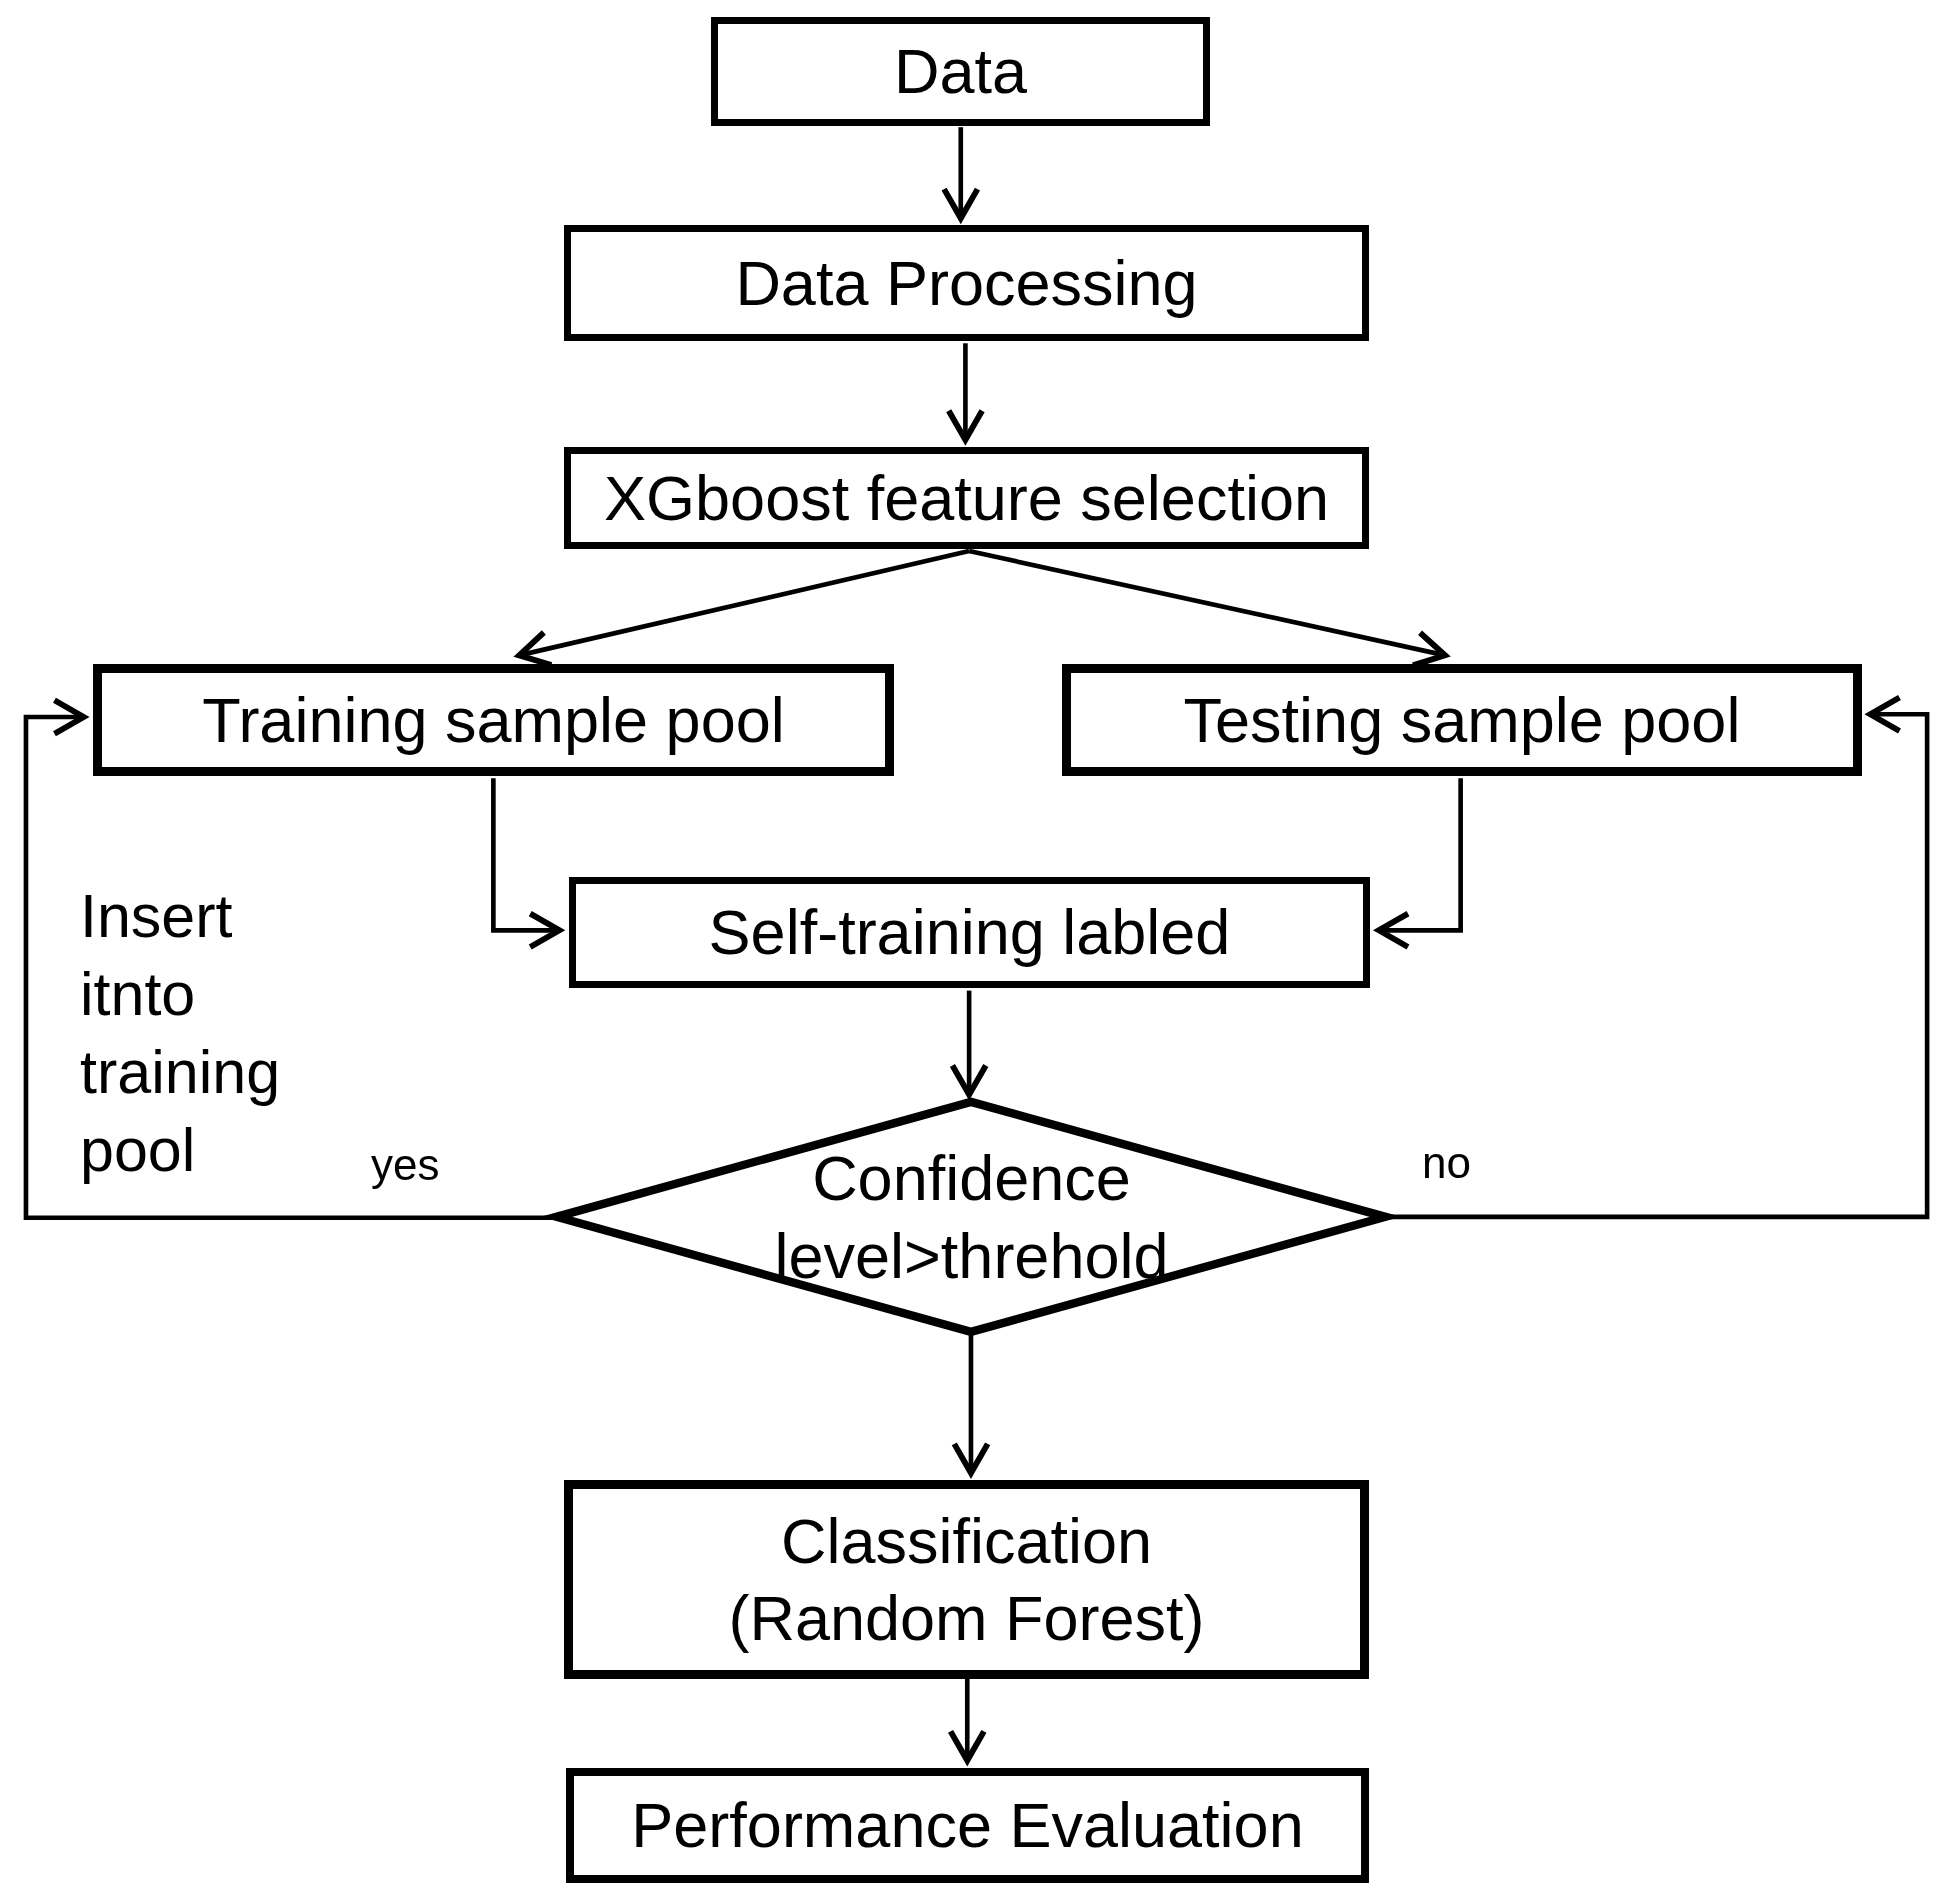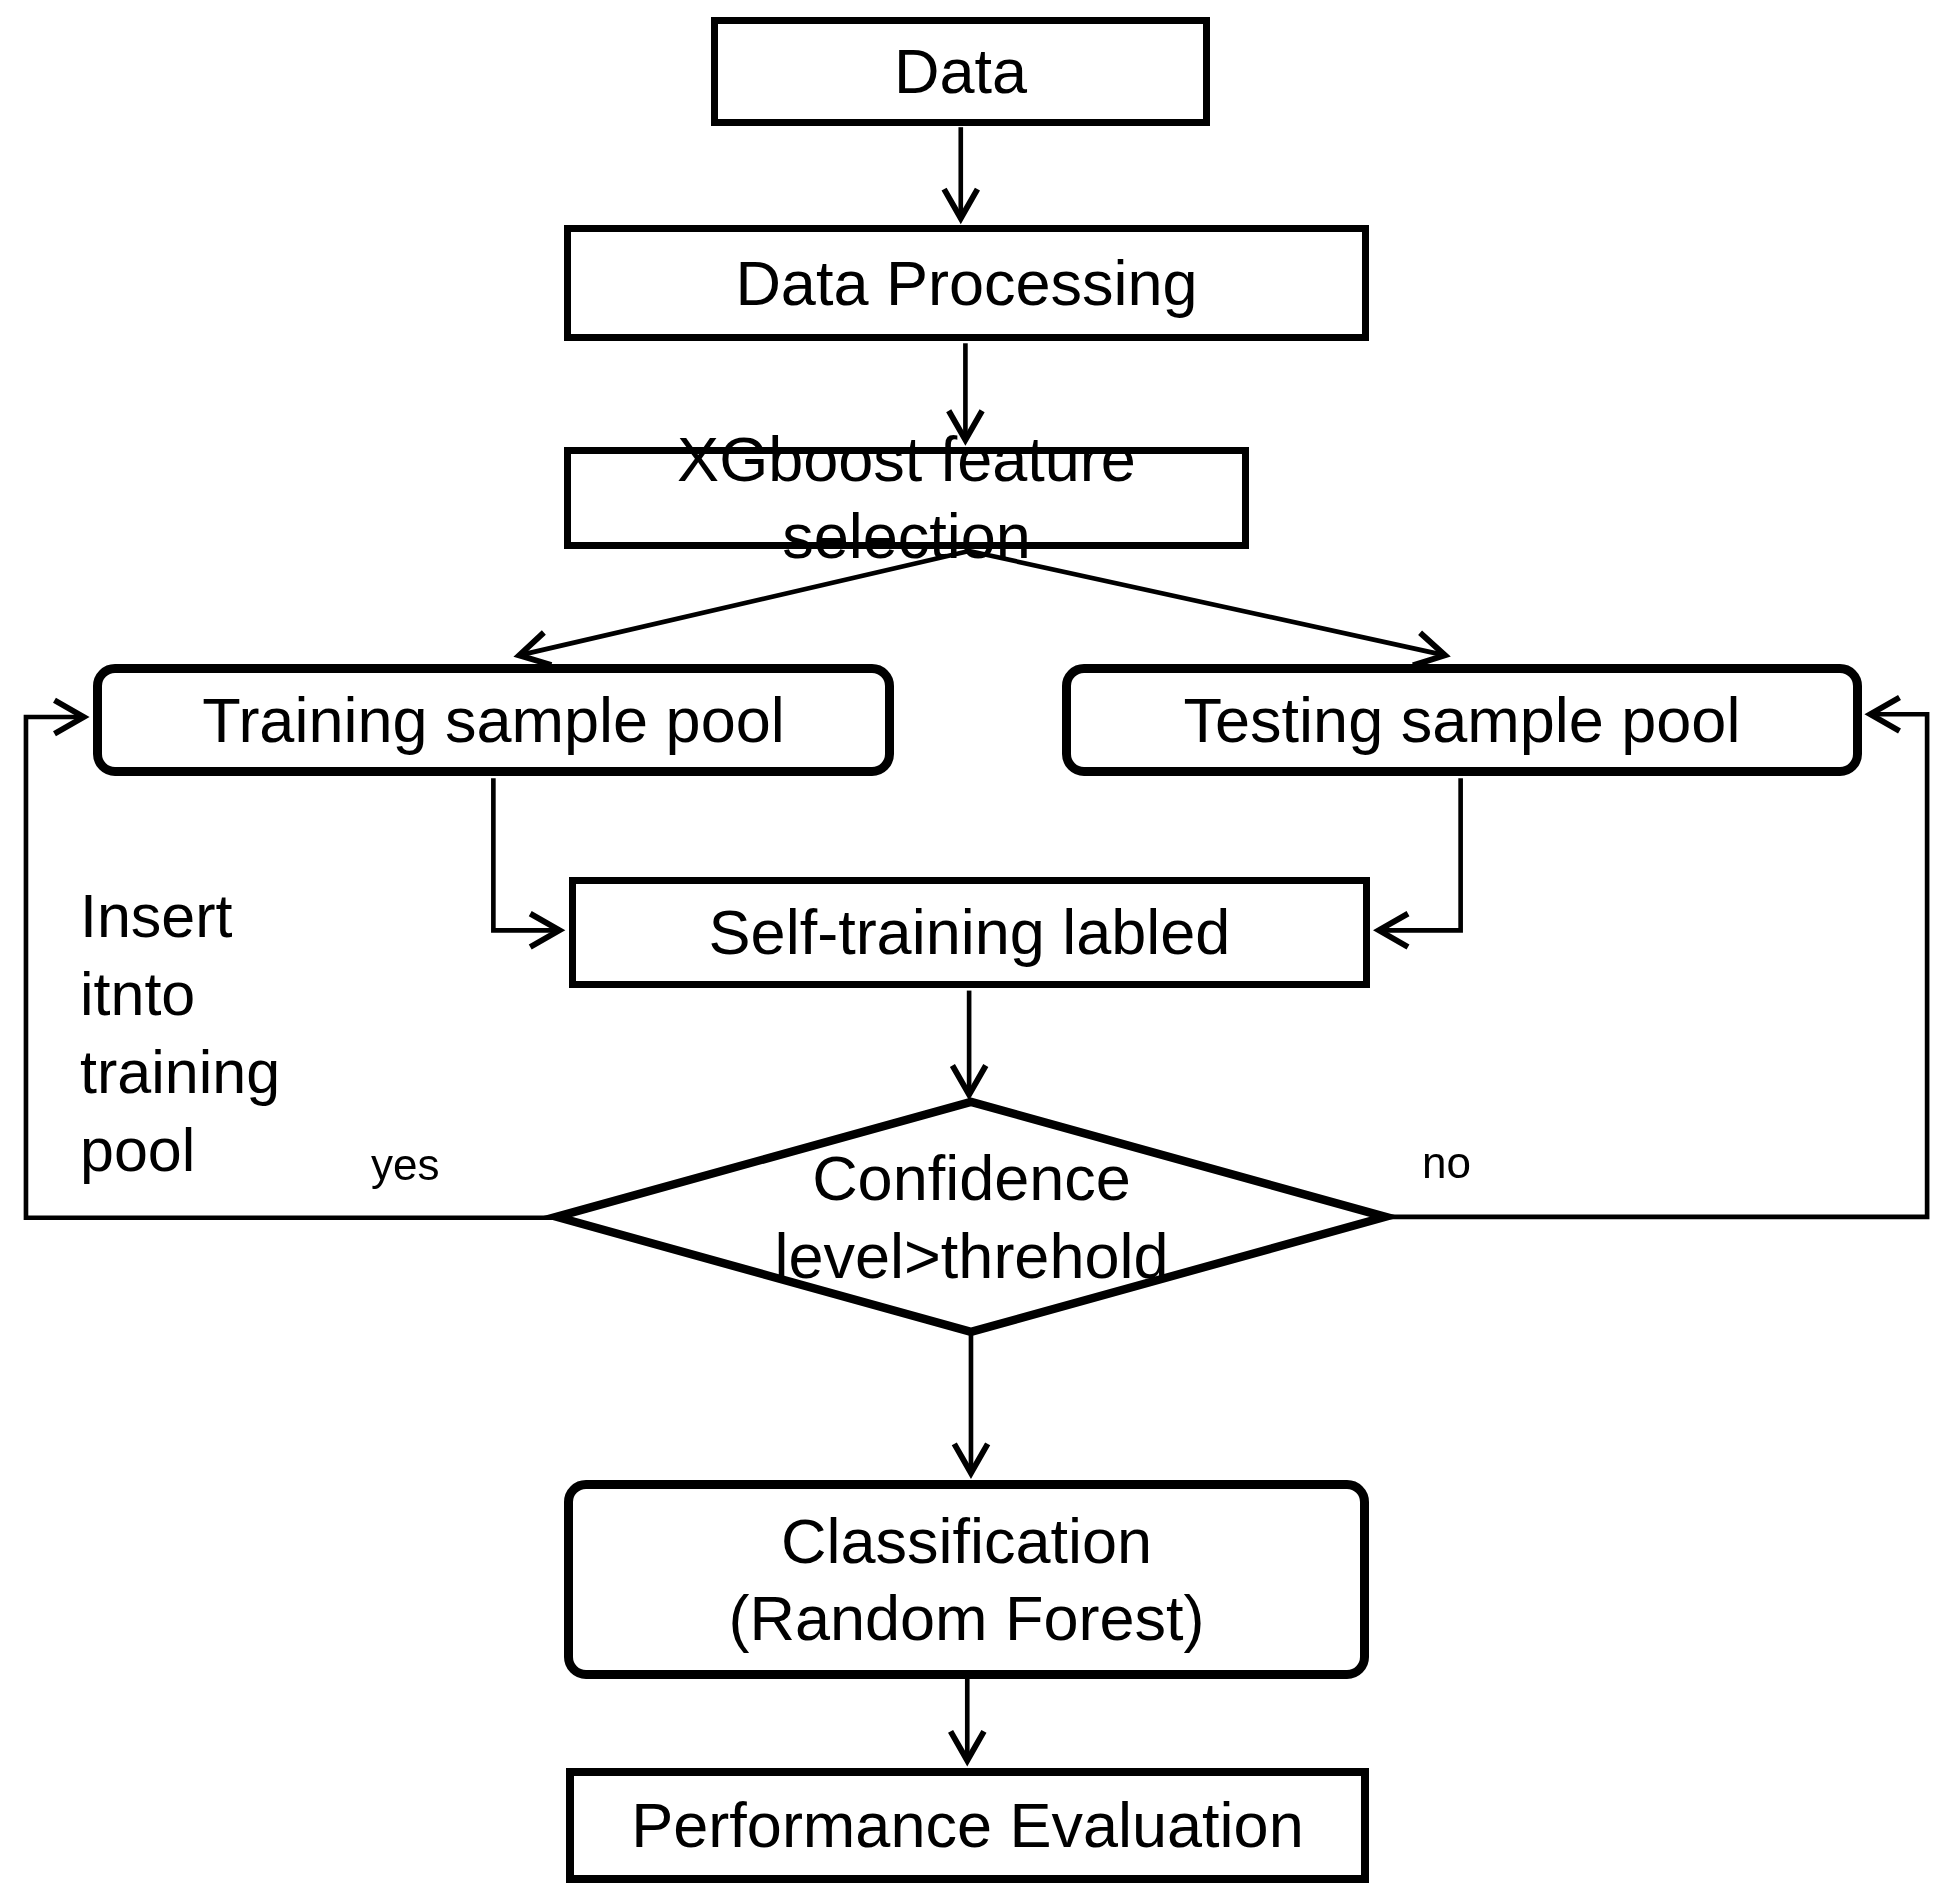--- a/index.html
+++ b/index.html
@@ -22,21 +22,21 @@
     box-sizing: border-box;
     background: #ffffff;
     border: 7.4px solid #000000;
     display: flex;
     align-items: center;
     justify-content: center;
     text-align: center;
     font-size: 63px;
     line-height: 1.22;
   }
-  .node.thick { border-width: 9.3px; border-radius: 22px; }
+  .node.thick { border-width: 9.3px; }
   .node-label { white-space: pre-line; }
   .diamond-label-box {
     position: absolute;
     left: 557px; top: 1102px;
     width: 829px; height: 230px;
     display: flex;
     align-items: center;
     justify-content: center;
     text-align: center;
     font-size: 63px;
@@ -87,21 +87,21 @@
   </svg>
 
   <div class="node" style="left:564px; top:225px; width:805px; height:116px;">
     <span class="node-label">Data Processing</span>
   </div>
 
   <div class="node" style="left:711px; top:16.7px; width:499px; height:109px;">
     <span class="node-label">Data</span>
   </div>
 
-  <div class="node" style="left:564px; top:447px; width:685px; height:102px;">
+  <div class="node" style="left:564px; top:447px; width:805px; height:102px;">
     <span class="node-label">XGboost feature selection</span>
   </div>
 
   <div class="node thick" style="left:93px; top:664px; width:801px; height:112px;">
     <span class="node-label">Training sample pool</span>
   </div>
 
   <div class="node thick" style="left:1062px; top:664px; width:800px; height:112px;">
     <span class="node-label">Testing sample pool</span>
   </div>

